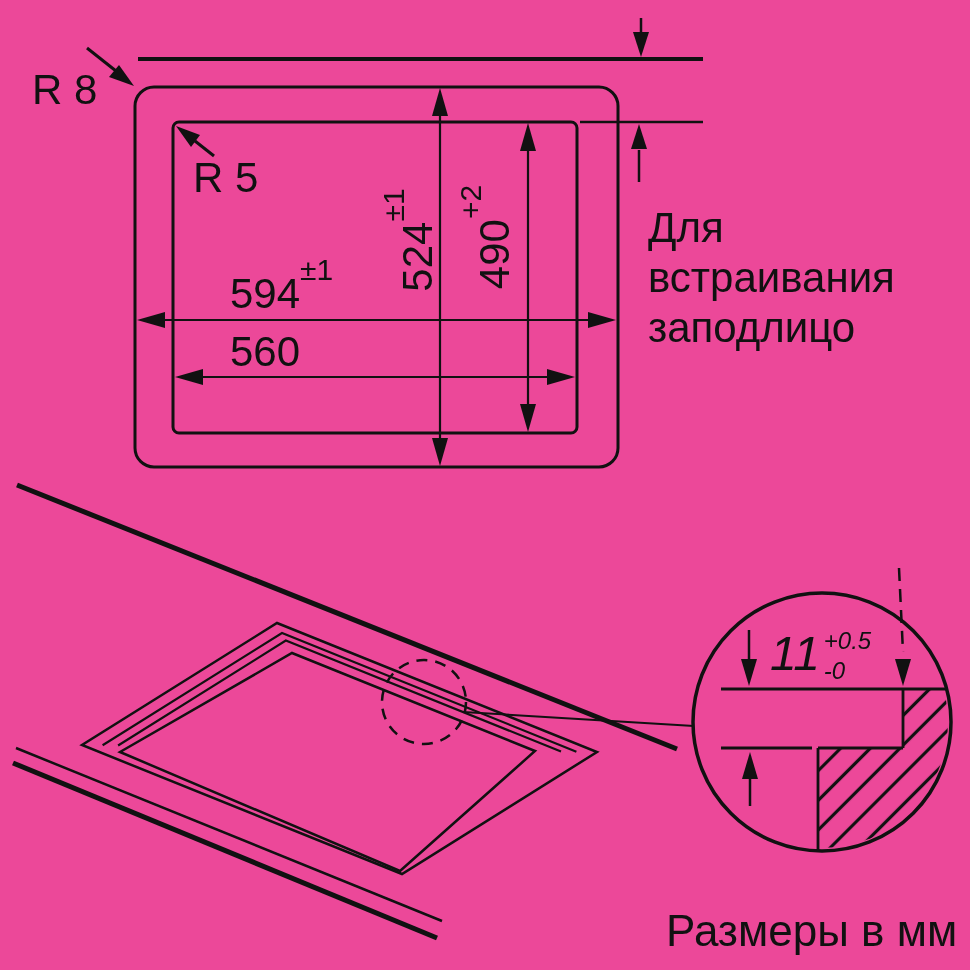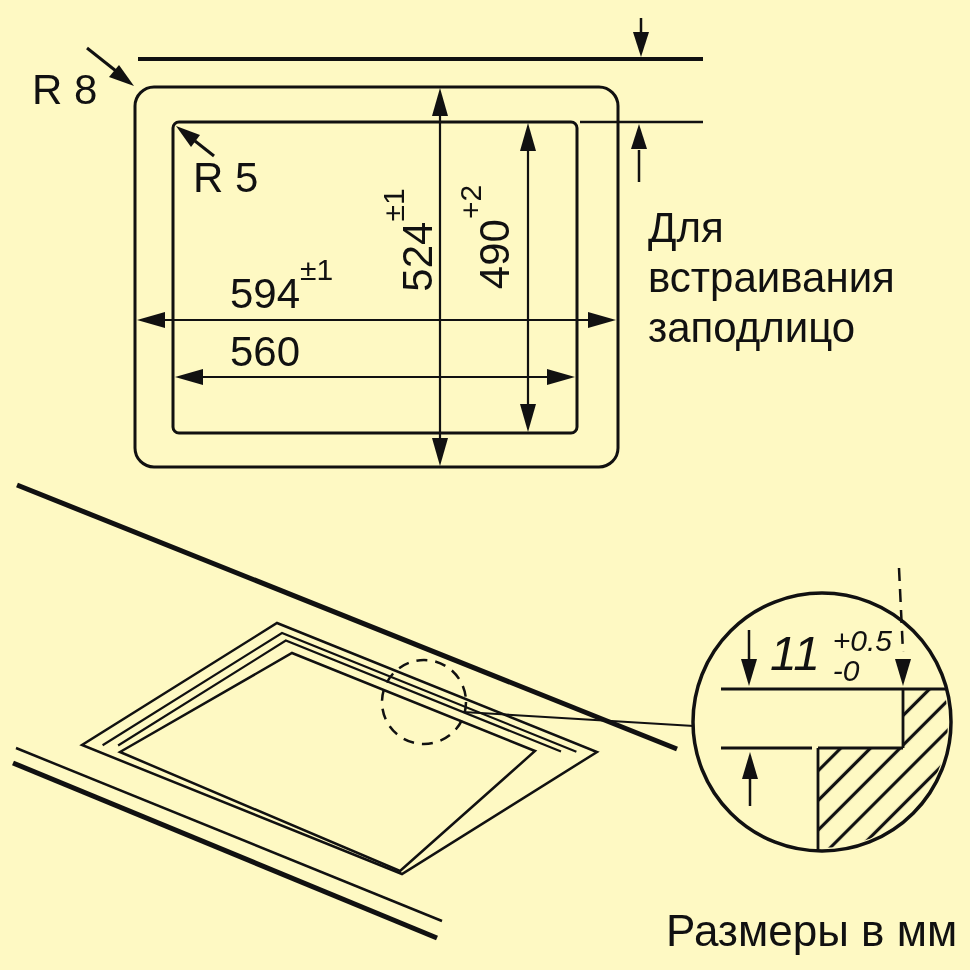--- a/index.html
+++ b/index.html
@@ -1,29 +1,29 @@
 <!DOCTYPE html>
 <html><head>
 <meta charset="utf-8">
 <style>
   html,body{margin:0;padding:0;background:#ffffff;}
   .canvas{
-    position:relative;width:970px;height:970px;background:#fef9c3;overflow:hidden;
+    position:relative;width:970px;height:970px;background:#ec4899;overflow:hidden;
     font-family:"Liberation Sans", sans-serif;color:#111111;
   }
   svg{position:absolute;left:0;top:0;}
   svg .ln{fill:none;stroke:#111111;}
   svg .ah{fill:#111111;stroke:none;}
   svg .hp{fill:url(#hatch);stroke:none;}
   .label{position:absolute;white-space:nowrap;font-size:42px;line-height:1.05;color:#111111;}
   .label sup{font-size:30px;position:relative;top:-13px;line-height:0;}
   .rot{transform:rotate(-90deg);text-align:center;}
   .note{line-height:50px;}
   .depth{display:flex;align-items:flex-start;font-size:48px;line-height:1.15;}
-  .tolstack{display:flex;flex-direction:column;font-size:30px;line-height:30px;margin-left:13px;margin-top:0px;}
+  .tolstack{display:flex;flex-direction:column;font-size:24px;line-height:30px;margin-left:4px;margin-top:0px;}
   .units{font-size:44px;}
 </style>
 </head>
 <body>
 
 <div class="canvas">
 
   <svg width="970" height="970" viewBox="0 0 970 970">
     <defs>
       <pattern id="hatch" patternUnits="userSpaceOnUse" width="21" height="21" patternTransform="rotate(-45)">

